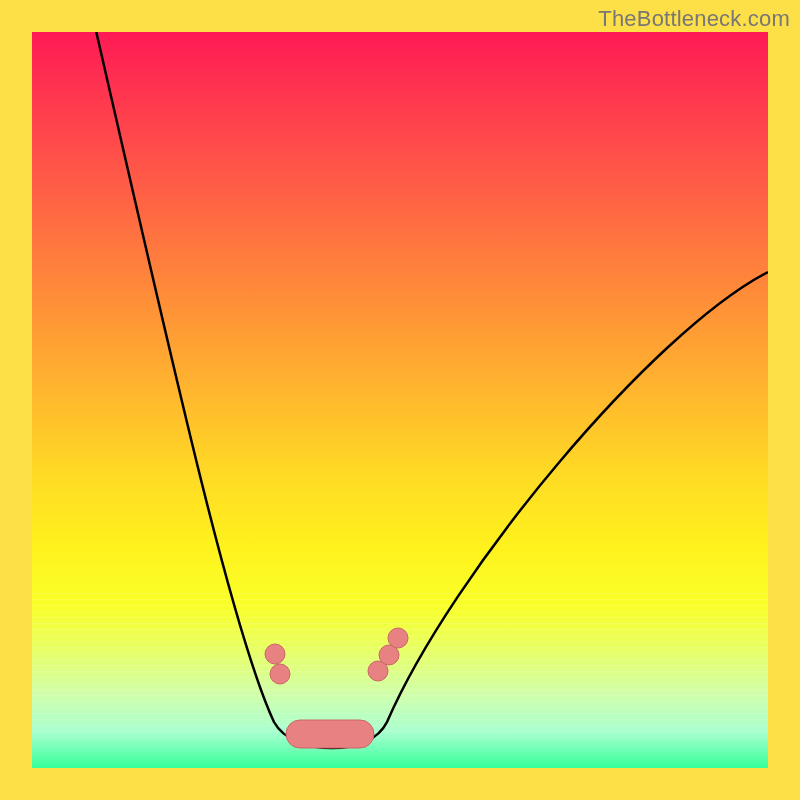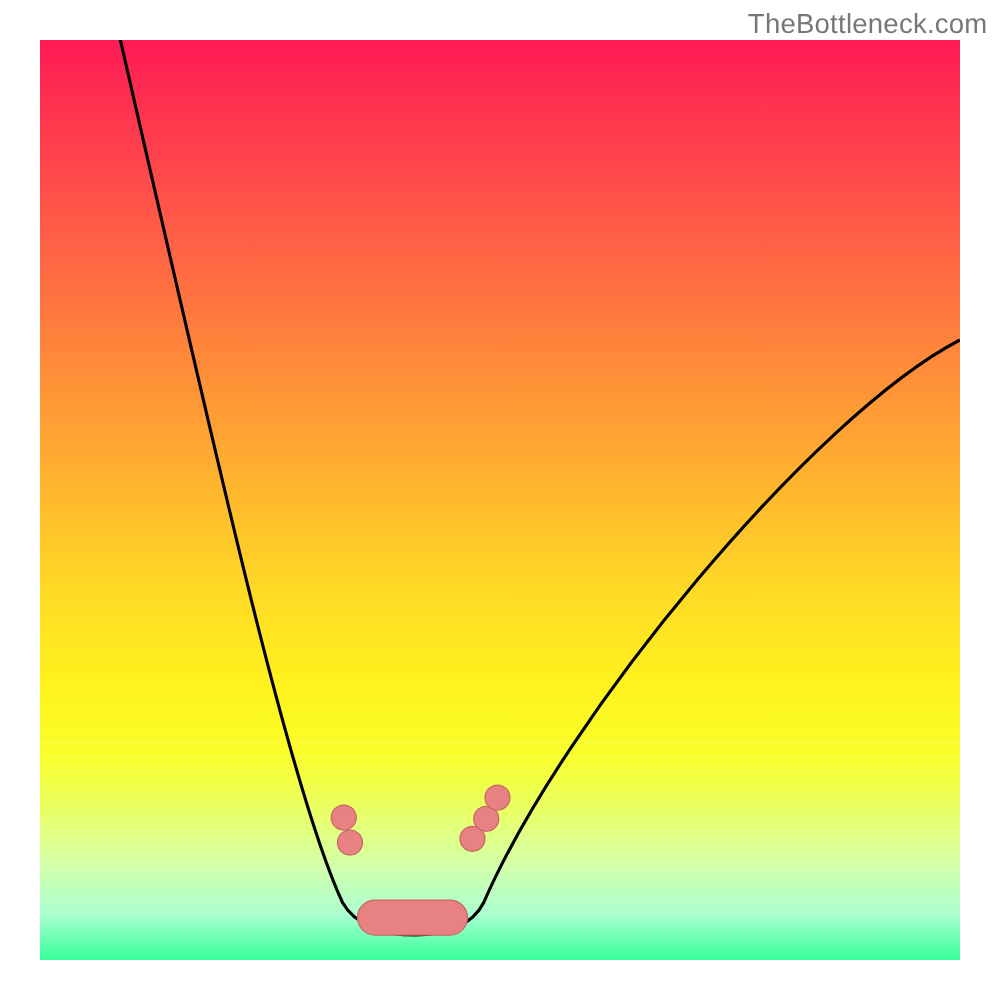--- a/index.html
+++ b/index.html
@@ -10,21 +10,21 @@
     background: #000;
     overflow: hidden;
     font-family: Arial, Helvetica, sans-serif;
   }
   .frame {
     position: absolute;
     top: 0;
     left: 0;
     width: 800px;
     height: 800px;
-    background: #ffffff;
+    background: #fde047;
   }
   .plot-area {
     position: absolute;
     top: 32px;
     left: 32px;
     width: 736px;
     height: 736px;
     overflow: hidden;
   }
   .gradient {

